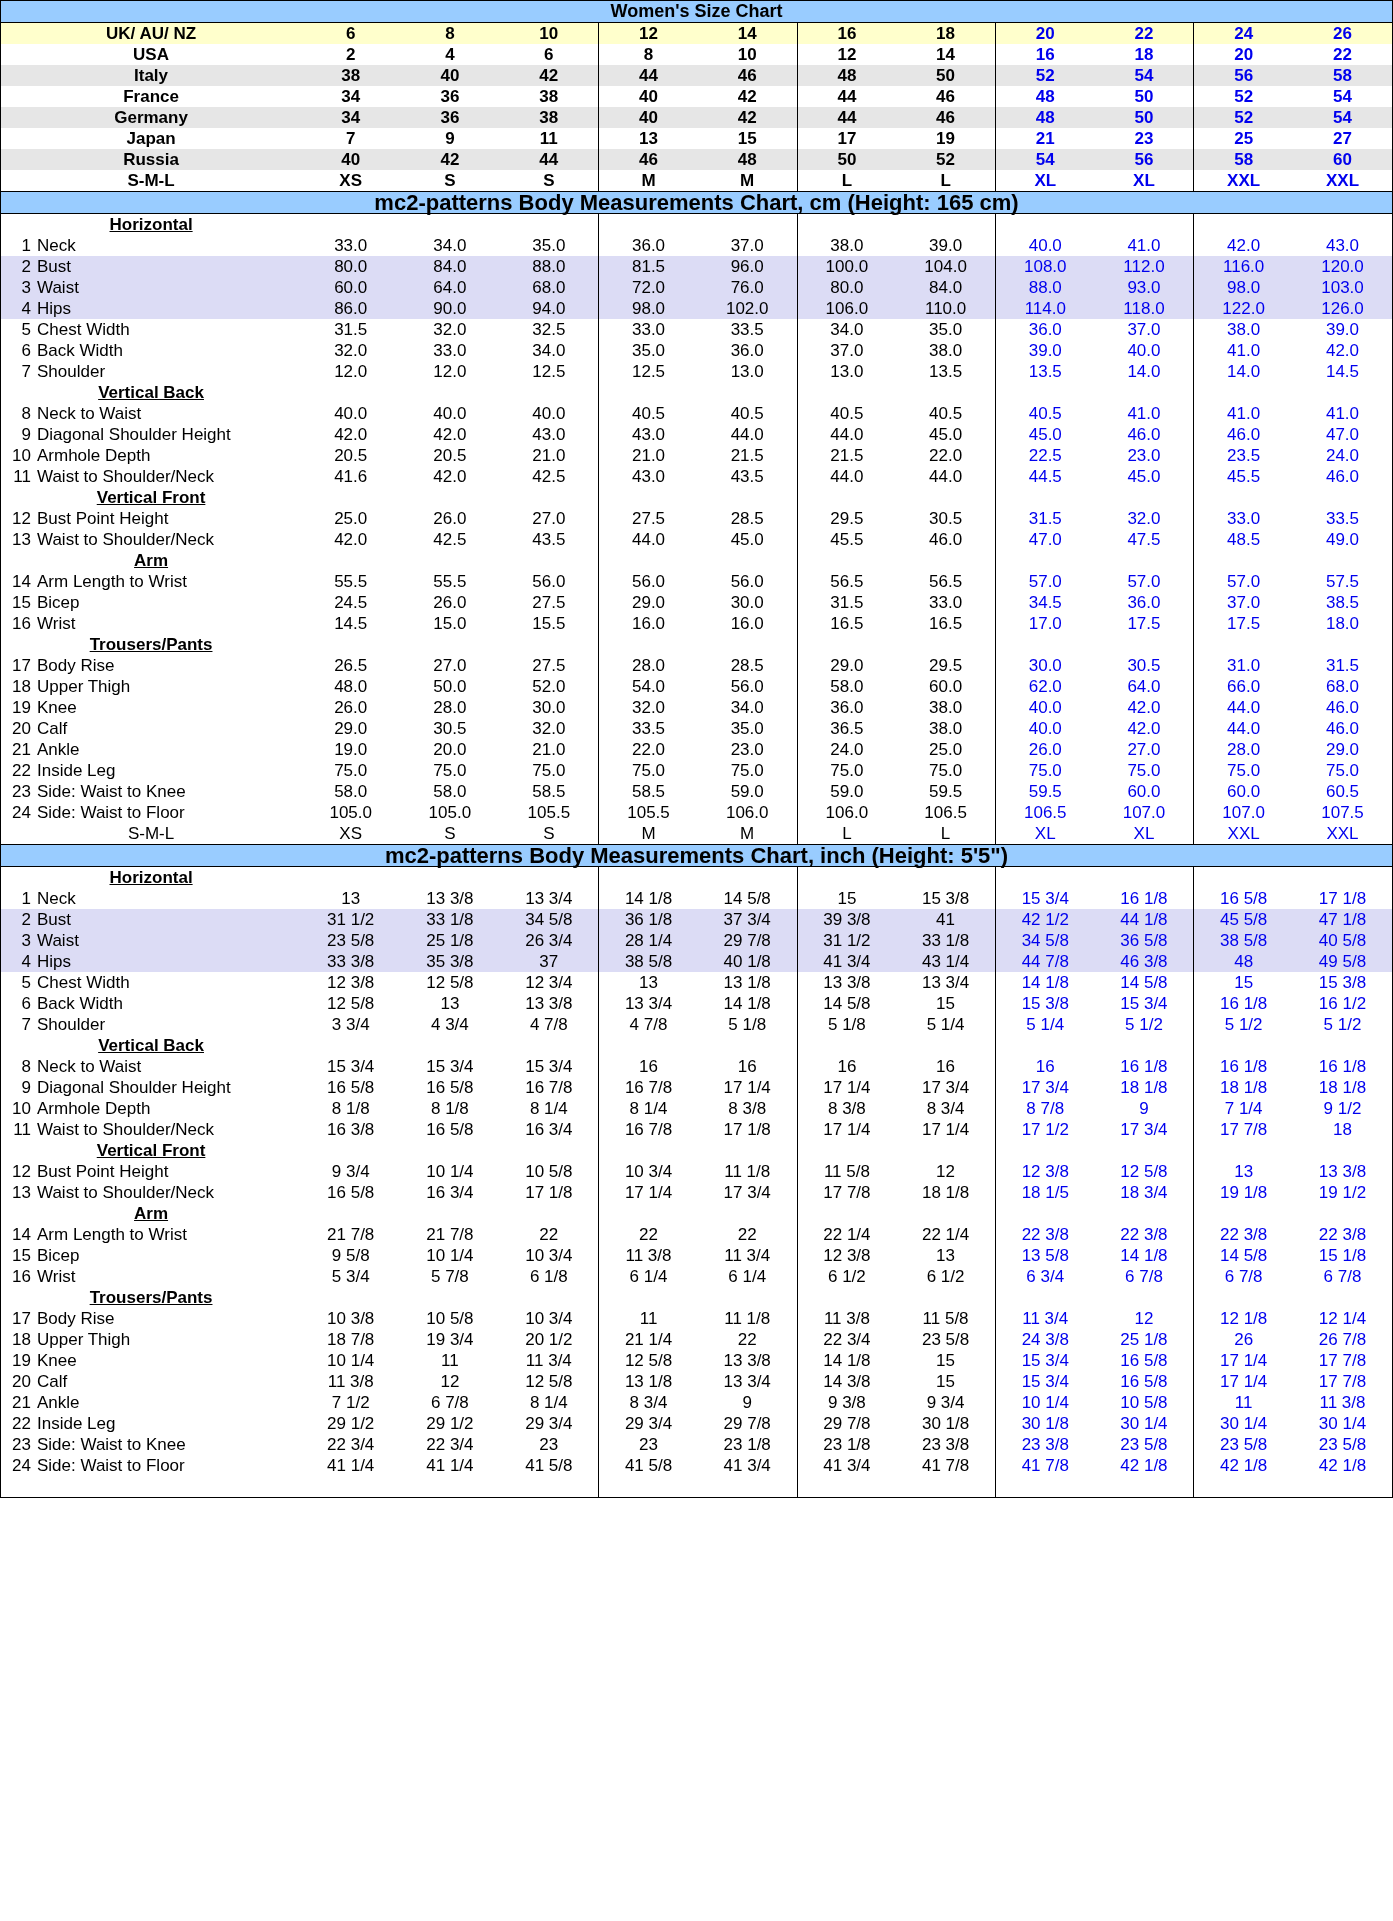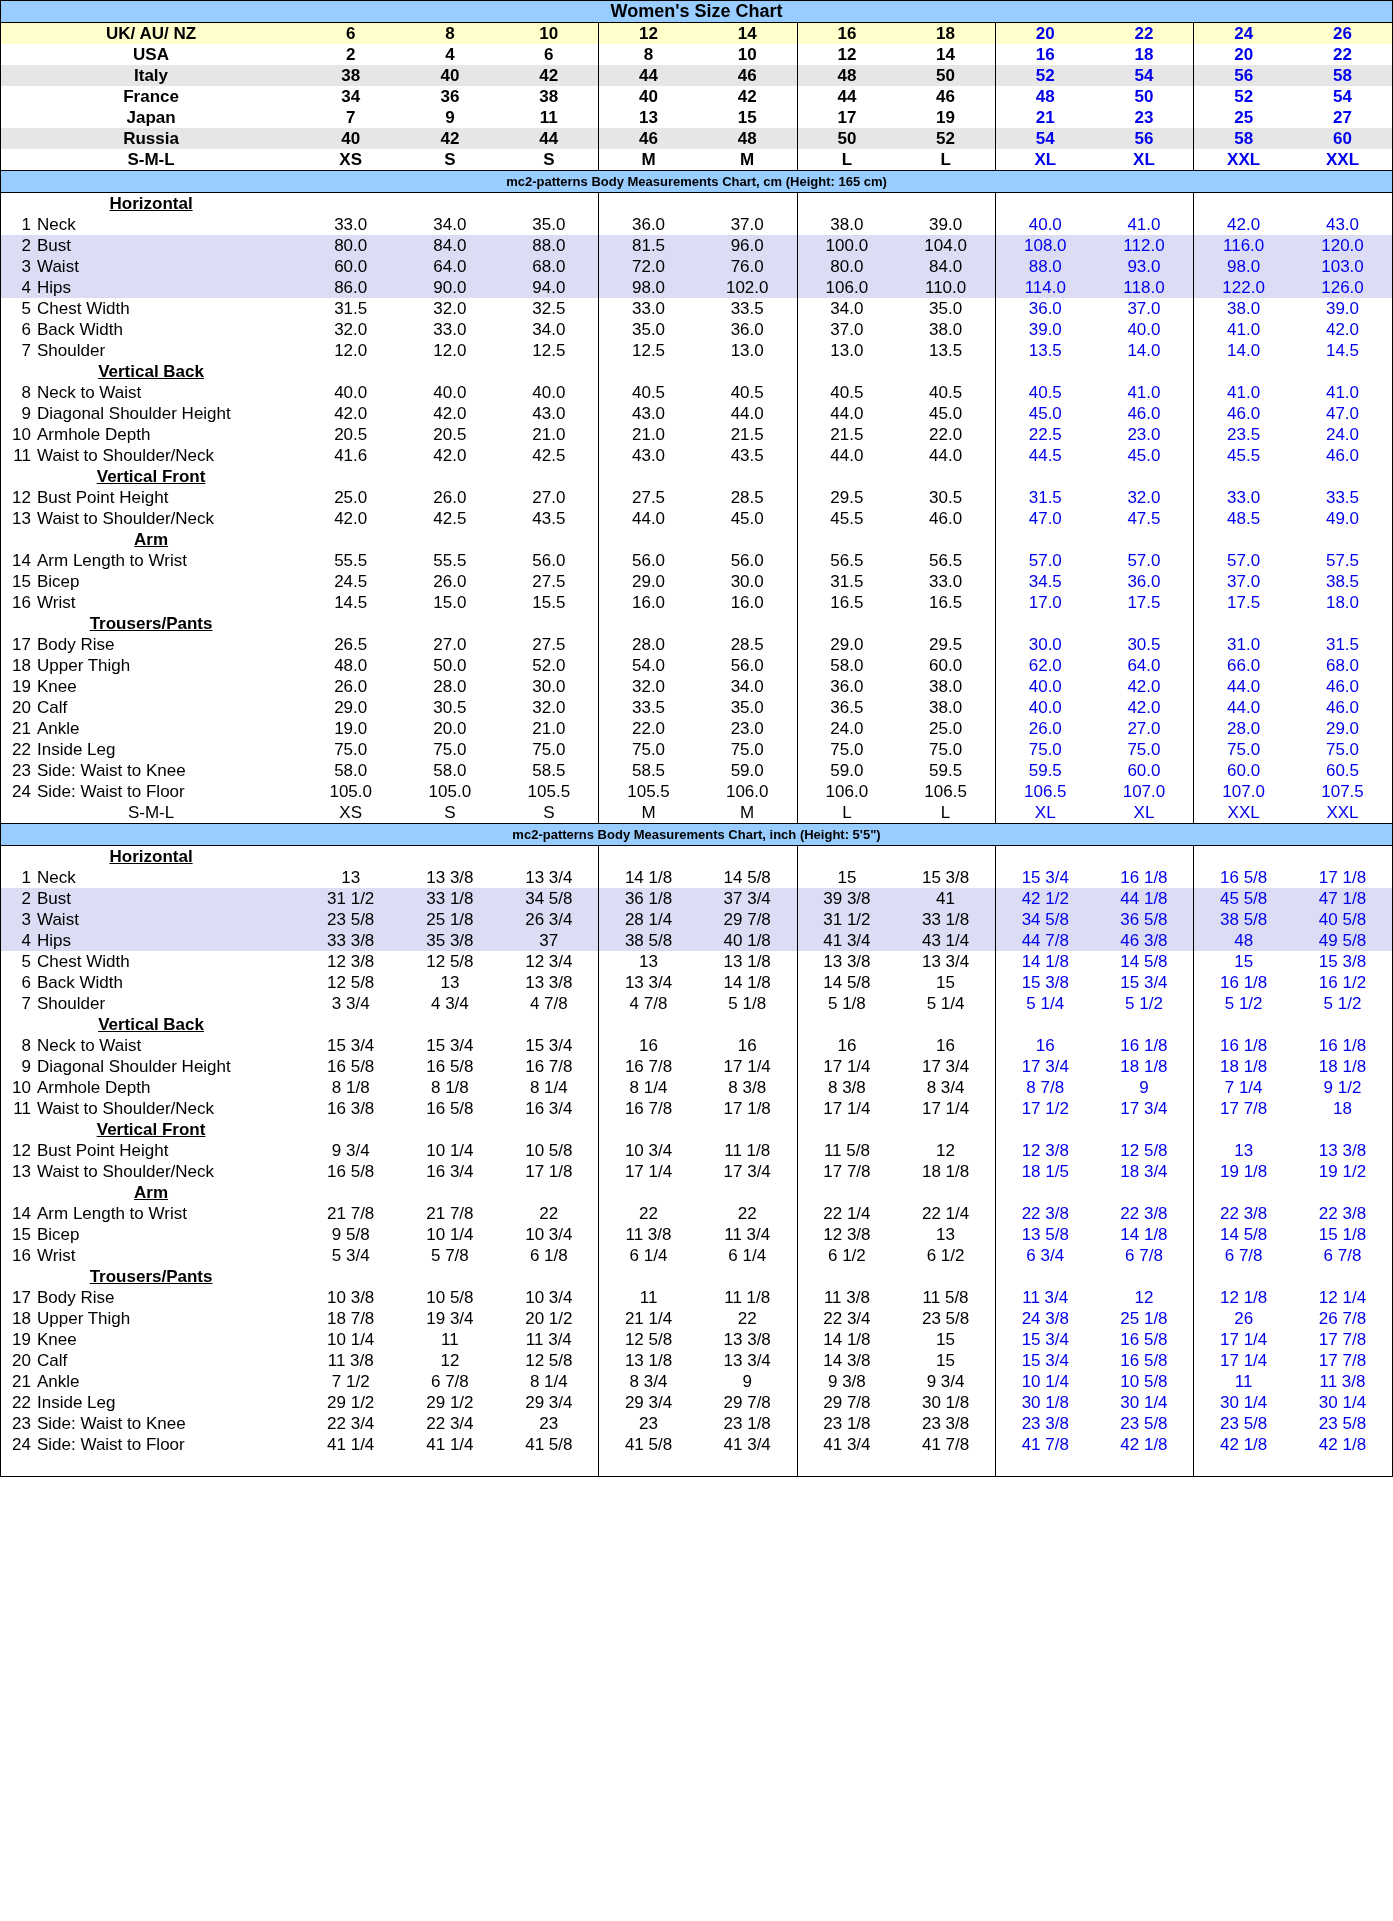--- a/index.html
+++ b/index.html
@@ -18,21 +18,21 @@
   .hdrrow td{background:#ffffcc;font-weight:bold;}
   .hdrrow td.lblcell{background:#ffffcc;text-align:center;}
   .greyrow td{background:#e6e6e6;}
   .whiterow td{background:#ffffff;}
   .smlrow td{background:#ffffff;font-weight:normal;}
   .lavender td{background:#dcdcf5;}
   .sec{font-weight:bold;text-decoration:underline;text-align:center;}
   .nm{text-align:left;padding-left:4px;}
   .grp{border-left:1px solid #000;}
   .rowh{height:21px;}
-  .mainhdr{background:#99ccff;font-weight:bold;font-size:13px;text-align:center;border:1px solid #000;}
+  .mainhdr{background:#99ccff;font-weight:bold;font-size:22px;text-align:center;border:1px solid #000;}
   .measname{font-size:17px;}
   .secrow td{background:#ffffff;}
   .tbl-outer{border:1px solid #000;}
 </style>
 </head>
 <body>
 
 <div class="sheet">
   <table class="tbl-outer">
     <colgroup>
@@ -102,20 +102,34 @@
           <td class="c bold">38</td>
           <td class="c grp bold">40</td>
           <td class="c bold">42</td>
           <td class="c grp bold">44</td>
           <td class="c bold">46</td>
           <td class="c blue grp bold">48</td>
           <td class="c blue bold">50</td>
           <td class="c blue grp bold">52</td>
           <td class="c blue bold">54</td>
         </tr>
+        <tr class="rowh greyrow">
+          <td class="c bold lblcell">Germany</td>
+          <td class="c bold">34</td>
+          <td class="c bold">36</td>
+          <td class="c bold">38</td>
+          <td class="c grp bold">40</td>
+          <td class="c bold">42</td>
+          <td class="c grp bold">44</td>
+          <td class="c bold">46</td>
+          <td class="c blue grp bold">48</td>
+          <td class="c blue bold">50</td>
+          <td class="c blue grp bold">52</td>
+          <td class="c blue bold">54</td>
+        </tr>
         <tr class="rowh whiterow">
           <td class="c bold lblcell">Japan</td>
           <td class="c bold">7</td>
           <td class="c bold">9</td>
           <td class="c bold">11</td>
           <td class="c grp bold">13</td>
           <td class="c bold">15</td>
           <td class="c grp bold">17</td>
           <td class="c bold">19</td>
           <td class="c blue grp bold">21</td>

